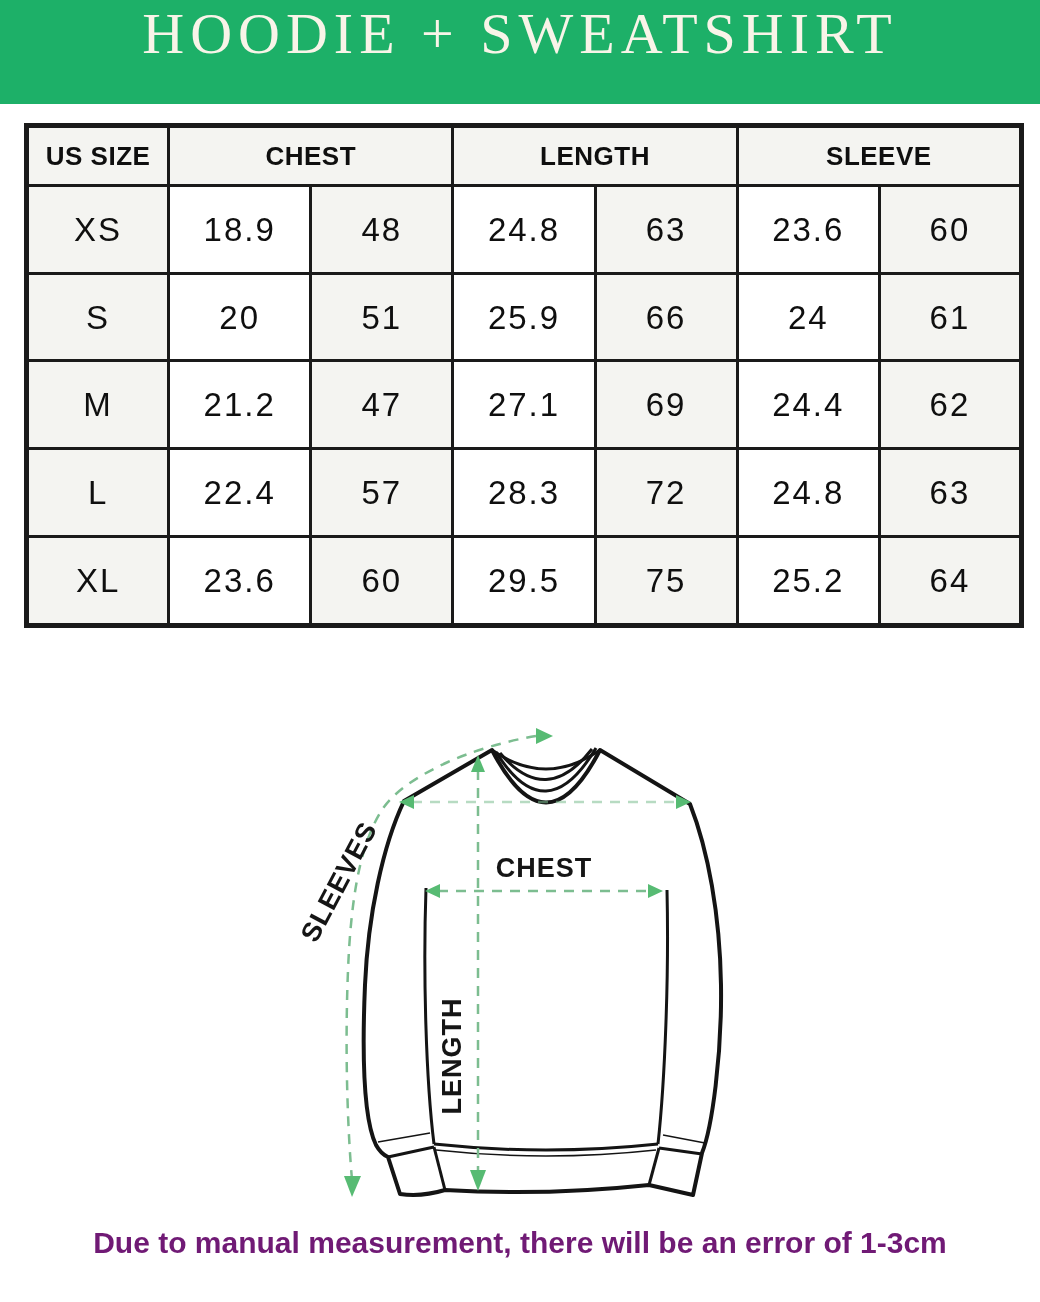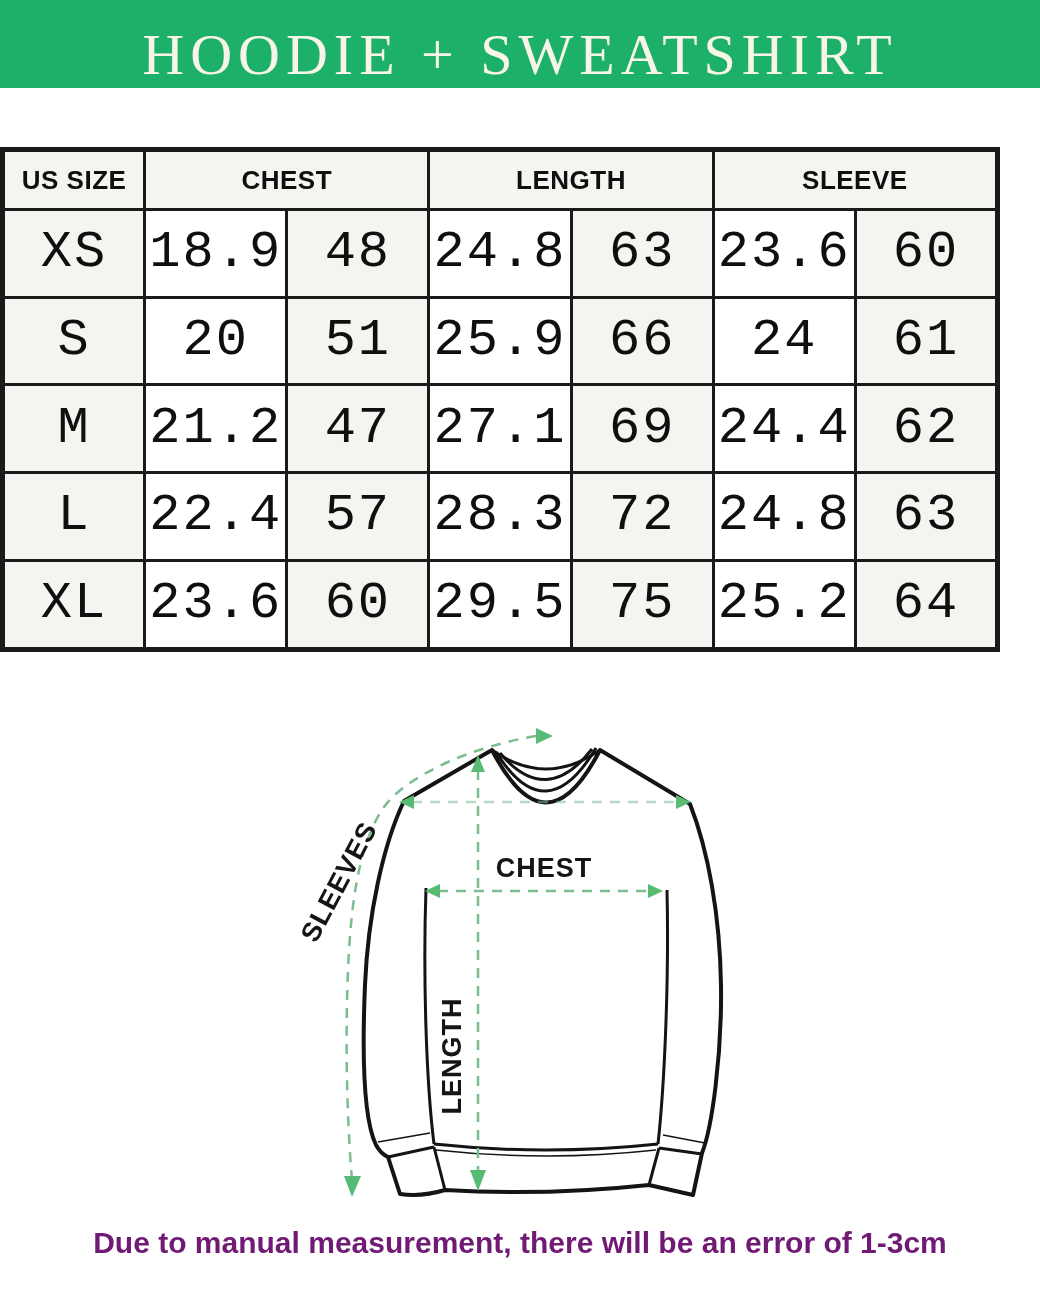--- a/index.html
+++ b/index.html
@@ -2,46 +2,45 @@
 <html><head>
 <meta charset="utf-8">
 <style>
   html,body{margin:0;padding:0;background:#ffffff;}
   .page{
     position:relative;width:1040px;height:1302px;background:#ffffff;
     font-family:"Liberation Sans",sans-serif;overflow:hidden;
   }
   
   .banner{
-    position:absolute;left:0;top:0;width:100%;height:88px;
-    background:#1db068;display:flex;align-items:flex-end;justify-content:center;
+    position:absolute;left:0;top:0;width:100%;height:104px;
+    background:#1db068;display:flex;align-items:flex-start;justify-content:center;
   }
   .banner-title{
     font-family:"Liberation Serif",serif;
     font-size:58px;letter-spacing:6px;color:#f8f4e8;font-weight:400;
     white-space:nowrap;
   }
   
   .size-table{
-    position:absolute;left:0;top:123px;width:1000px;height:505px;
+    position:absolute;left:24px;top:123px;width:1000px;height:505px;
     border-collapse:collapse;table-layout:fixed;
     border:5px solid #1a1a1a;
-    margin-top:24px;
   }
   .size-table th,.size-table td{
     border:3px solid #1a1a1a;text-align:center;vertical-align:middle;
     padding:0;color:#0f0f0f;background:#f4f4f1;
   }
   .size-table col.c-even{background:#ffffff;}
   .size-table thead th{
     font-family:"Liberation Sans",sans-serif;font-weight:bold;font-size:26px;
     height:56px;letter-spacing:0.5px;
   }
   .size-table tbody td{
-    font-family:Liberation Mono, monospace;font-size:52px;height:55px;
+    font-family:Liberation Sans, sans-serif;font-size:33px;height:55px;
     letter-spacing:2px;line-height:1;
   }
   .size-table tbody td:nth-child(even){background:#ffffff;}
   
   .diagram{position:absolute;left:0;top:690px;}
   .diagram text{
     font-family:"Liberation Sans",sans-serif;font-weight:bold;fill:#151515;
   }
   
   .footnote{

